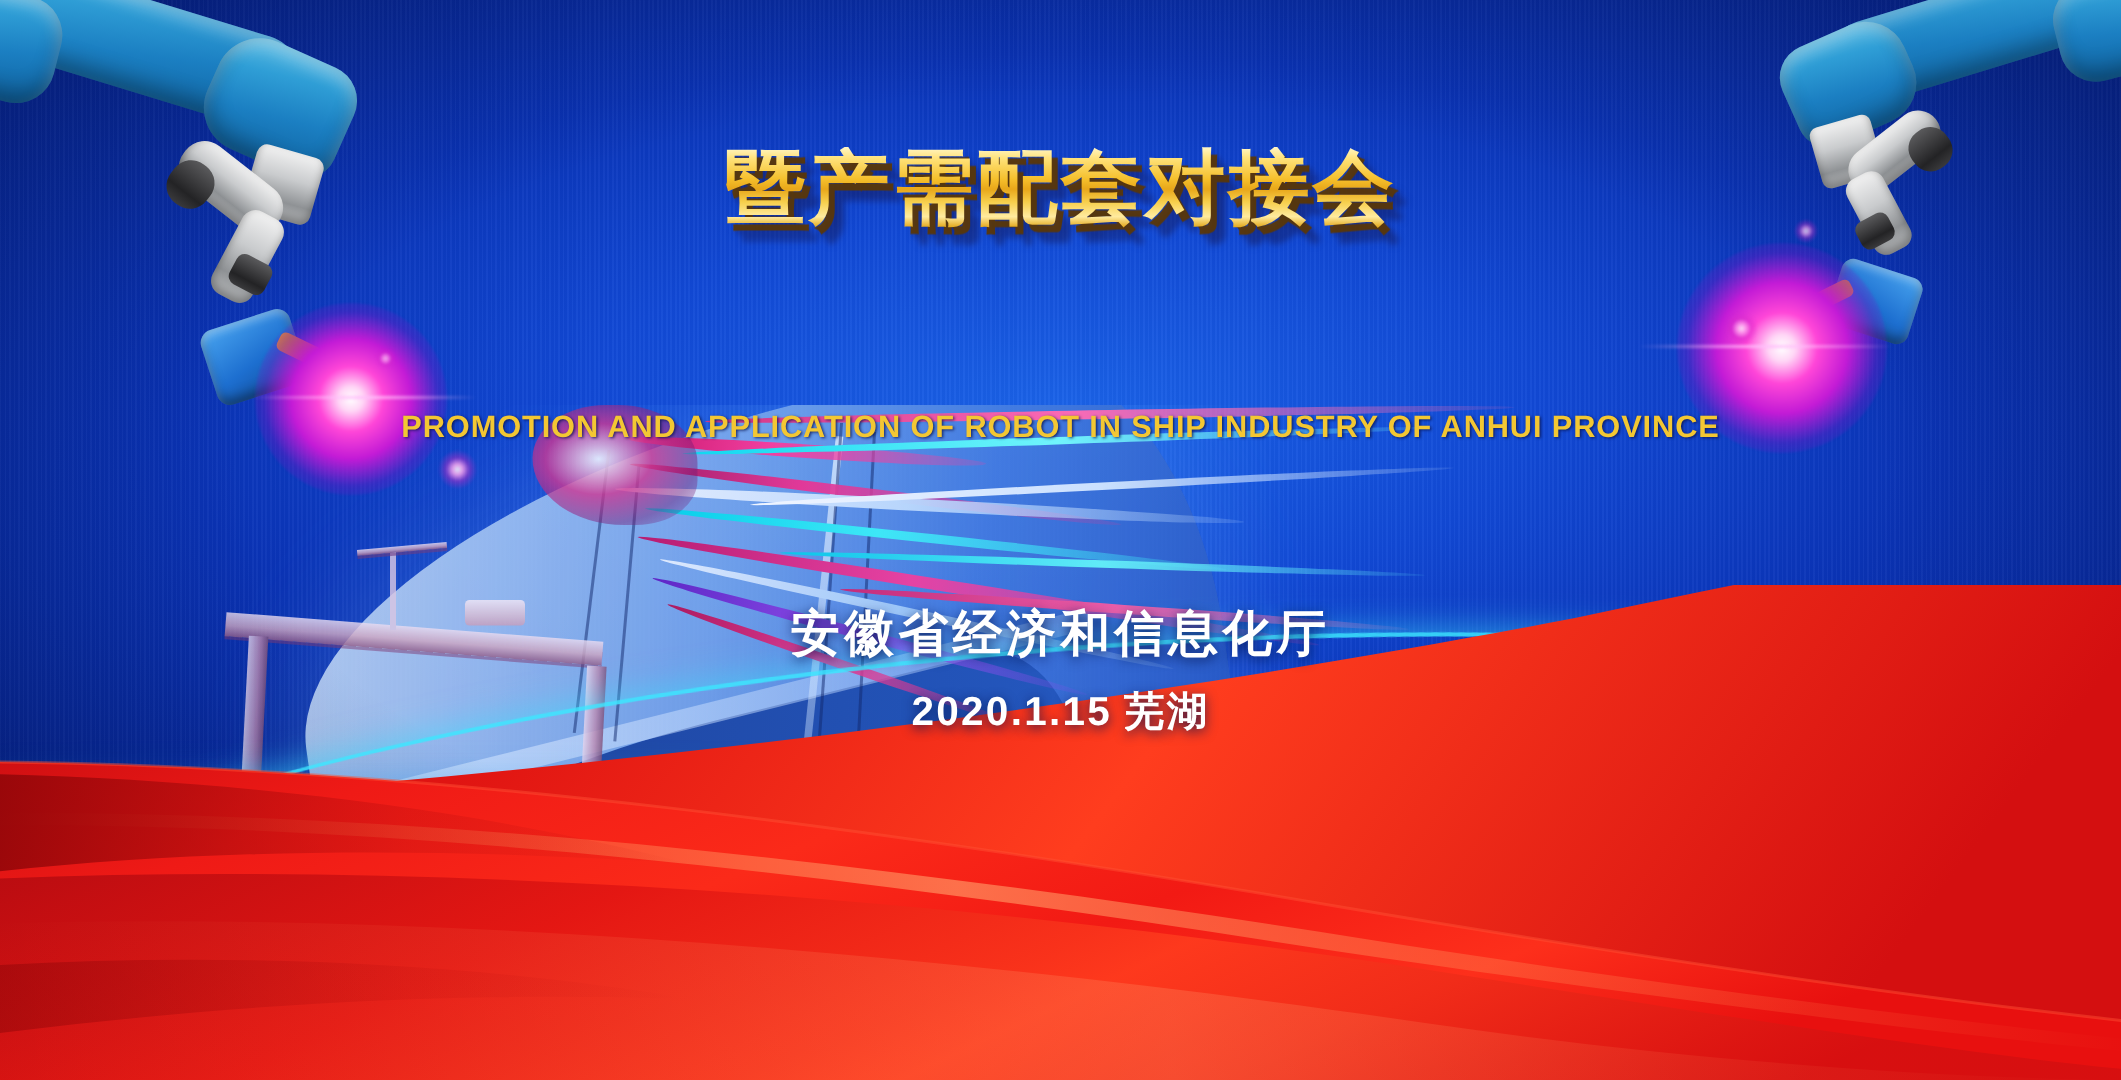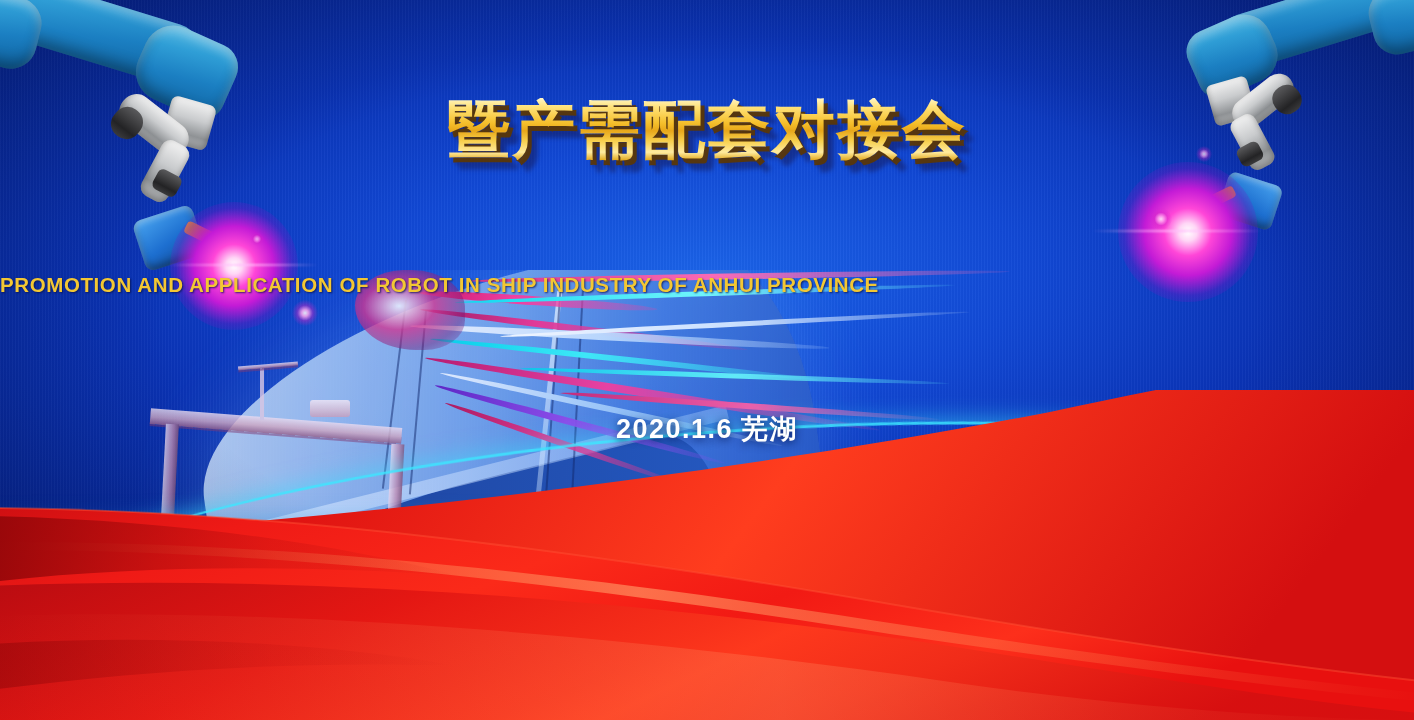--- a/index.html
+++ b/index.html
@@ -174,23 +174,23 @@
         #f7cf4c 68%,
         #ffeb9f 86%,
         #e0a312 100%);
     -webkit-background-clip:text;
     background-clip:text;
     color:transparent;
     -webkit-text-fill-color:transparent;
     filter:drop-shadow(4px 5px 0px rgba(92,55,4,.92)) drop-shadow(6px 7px 2px rgba(20,25,90,.55));
   }
   .cn-title.l1{font-size:78px;}
-  .cn-title.l2{font-size:63px;margin-top:14px;}
-
-  .en-wrap{position:absolute;left:0;right:0;top:270px;text-align:left;z-index:40;}
+  .cn-title.l2{font-size:54px;margin-top:14px;}
+
+  .en-wrap{position:absolute;left:0;right:0;top:270px;text-align:center;z-index:40;}
   .en-line{
     color:#f3c733;
     font-weight:bold;
     font-size:20.5px;
     letter-spacing:.6px;
     line-height:1.45;
     text-shadow:1px 1px 2px rgba(10,20,80,.8);
     font-family:"Liberation Sans","DejaVu Sans",sans-serif;
   }
   .en-line.l2{font-size:20.5px;}
@@ -374,18 +374,19 @@
 
   <div class="title-wrap">
     <div class="cn-title l2">暨产需配套对接会</div>
   </div>
 
   <div class="en-wrap">
     <div class="en-line l1">PROMOTION AND APPLICATION OF ROBOT IN SHIP INDUSTRY OF ANHUI PROVINCE</div>
   </div>
 
   <div class="org-wrap">
+    <div class="org">安徽省经济和信息化厅</div>
     <div class="date">
-      <span>2020.1.6</span><span class="city">芜湖</span>
+      <span>2020.1.15</span><span class="city">芜湖</span>
     </div>
   </div>
 
 </div>
 
 </body></html>

